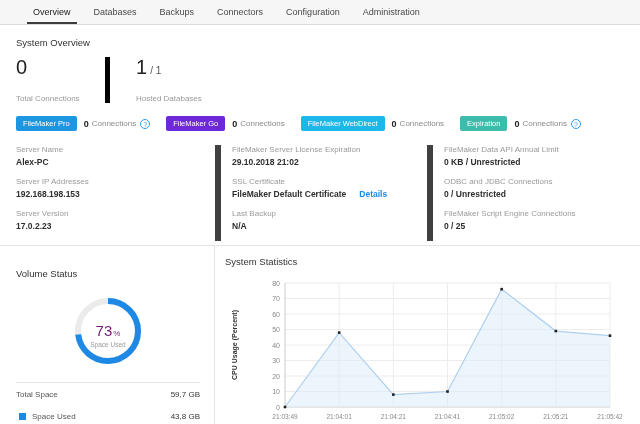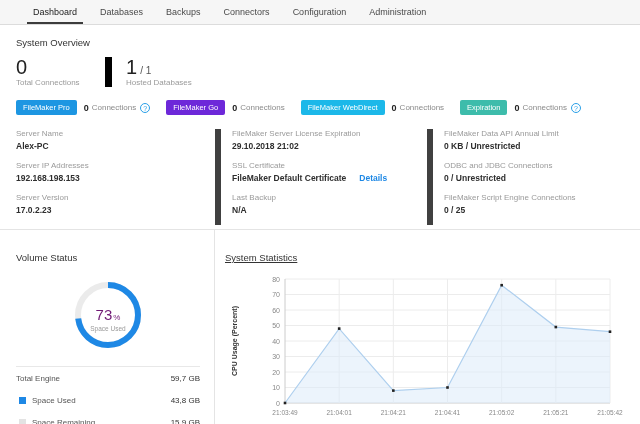--- a/index.html
+++ b/index.html
@@ -13,24 +13,24 @@
          padding:0 8px; margin-right:7px; cursor:pointer; position:relative; }
   .tab.active { color:#222; }
   .tab.active::after { content:""; position:absolute; left:2px; right:2px; bottom:0;
                        height:2px; background:#3c3c3c; }
 
   
   .overview { padding:0 16px; }
   .section-title { font-size:9.5px; color:#333; margin-top:12px; }
   .stats-row { display:flex; margin-top:9px; }
   .stat { min-width:89px; }
-  .stat + .stat { border-left:7px solid #000000; padding-left:14px; }
+  .stat + .stat { border-left:5px solid #000000; padding-left:26px; }
   .stat-value { font-size:20px; font-weight:400; color:#222; line-height:1.05; }
   .stat-suffix { font-size:10px; color:#555; margin-left:3px; }
-  .stat-label { font-size:8px; color:#9a9a9a; margin-top:0; }
+  .stat-label { font-size:8px; color:#9a9a9a; margin-top:16px; }
 
   .clients-row { display:flex; align-items:center; margin-top:13px; }
   .client { display:flex; align-items:center; margin-right:16px; }
   .client-badge { color:#fff; font-size:7.5px; padding:3px 7px; border-radius:2px;
                   white-space:nowrap; }
   .client-count { font-size:9px; font-weight:bold; color:#222; margin-left:7px; }
   .client-label { font-size:8px; color:#8a8a8a; margin-left:3px; }
   .help-icon { width:10px; height:10px; border-radius:50%; border:1px solid #2aa0e8;
                color:#2aa0e8; font-size:7px; line-height:9px; text-align:center;
                display:inline-block; margin-left:4px; cursor:pointer; }
@@ -55,28 +55,28 @@
   .donut-pct { font-size:15px; color:#701a75;margin-top:8px; }
   .pct-sign { font-size:8px; margin-left:1px; }
   .donut-caption { font-size:6.5px; color:#9a9a9a; margin-top:2px; }
   .legend { border-top:1px solid #e8e8e8; margin-top:15px; }
   .legend-row { display:flex; align-items:center; height:22px; font-size:8px; }
   .legend-row .swatch { width:7px; height:7px; margin:0 6px 0 3px; display:inline-block; }
   .legend-label { color:#555; }
   .legend-value { margin-left:auto; color:#333; }
 
   .stats-panel { flex:1; padding:10px 0 0 10px; }
-  .stats-panel .section-title { margin-top:12px;text-decoration:underline; }
+  .stats-panel .section-title { margin-top:0; }
   #cpu-chart { margin-top:8px; display:block; }
 </style>
 </head>
 <body>
 
 <nav class="topnav">
-  <div class="tab active">Dashboard</div>
+  <div class="tab active">Overview</div>
   <div class="tab">Databases</div>
   <div class="tab">Backups</div>
   <div class="tab">Connectors</div>
   <div class="tab">Configuration</div>
   <div class="tab">Administration</div>
 </nav>
 
 <section class="overview">
   <div class="section-title">System Overview</div>
 
@@ -177,21 +177,21 @@
       </svg>
       <div class="donut-center">
         <div class="donut-pct">
           <span>73</span><span class="pct-sign">%</span>
         </div>
         <div class="donut-caption">Space Used</div>
       </div>
     </div>
     <div class="legend">
       <div class="legend-row">
-        <span class="legend-label">Total Engine</span>
+        <span class="legend-label">Total Space</span>
         <span class="legend-value">59,7 GB</span>
       </div>
       <div class="legend-row">
         <span class="swatch" id="swatch-used" style="background: rgb(30, 136, 229);"></span>
         <span class="legend-label">Space Used</span>
         <span class="legend-value">43,8 GB</span>
       </div>
       <div class="legend-row">
         <span class="swatch" id="swatch-remaining" style="background: rgb(227, 227, 227);"></span>
         <span class="legend-label">Space Remaining</span>

